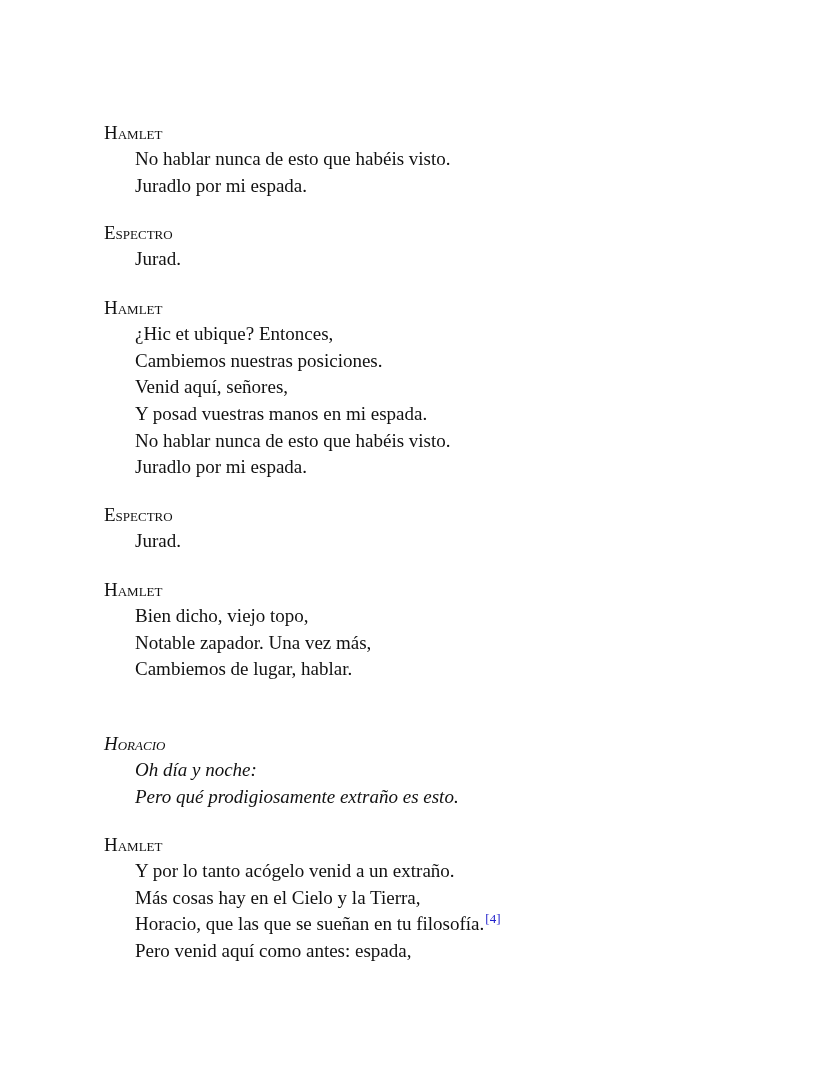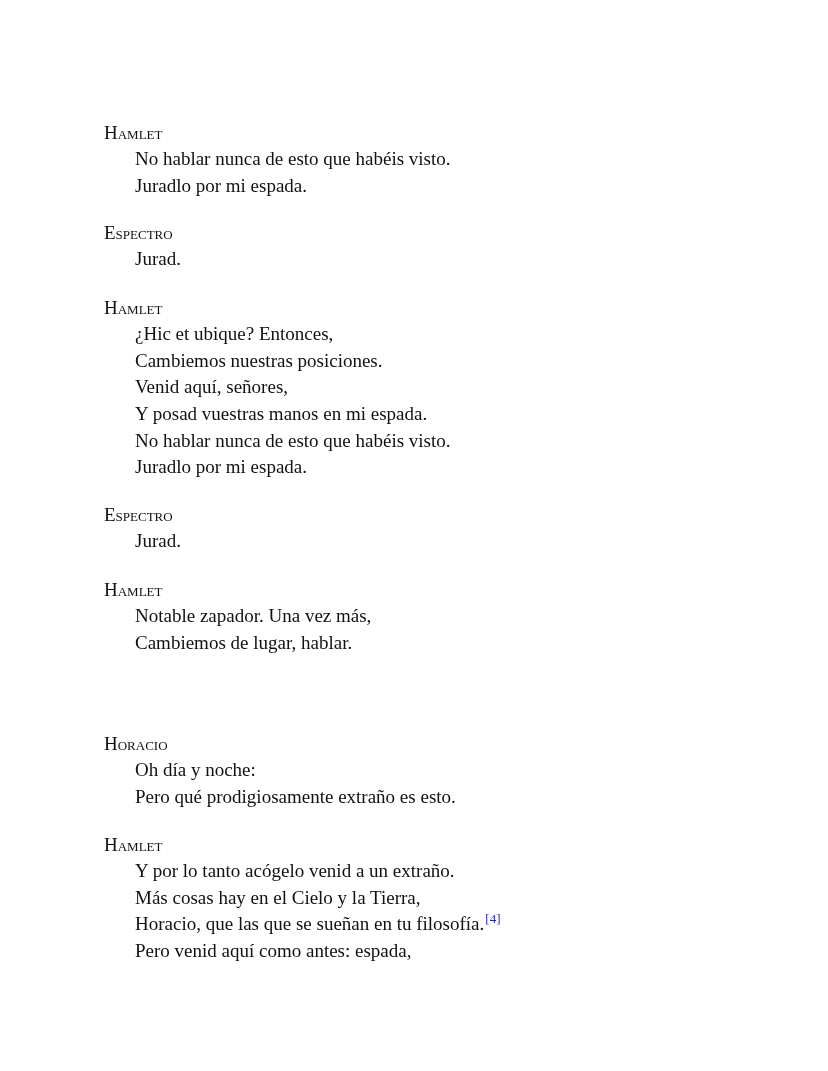--- a/index.html
+++ b/index.html
@@ -92,26 +92,27 @@
   <div class="speech" style="top:501px;">
     <div class="speaker">Espectro</div>
     <div class="lines">
       <div class="line">Jurad.</div>
     </div>
   </div>
 
   <div class="speech" style="top:576px;">
     <div class="speaker">Hamlet</div>
     <div class="lines">
+      <div class="line">Bien dicho, viejo topo,</div>
       <div class="line">Notable zapador. Una vez más,</div>
       <div class="line">Cambiemos de lugar, hablar.</div>
     </div>
   </div>
 
-  <div class="speech" style="top:730px;">
+  <div class="speech" style="top:730px;font-style:italic;">
     <div class="speaker">Horacio</div>
     <div class="lines">
       <div class="line">Oh día y noche:</div>
       <div class="line">Pero qué prodigiosamente extraño es esto.</div>
     </div>
   </div>
 
   <div class="speech" style="top:831px;">
     <div class="speaker">Hamlet</div>
     <div class="lines">

